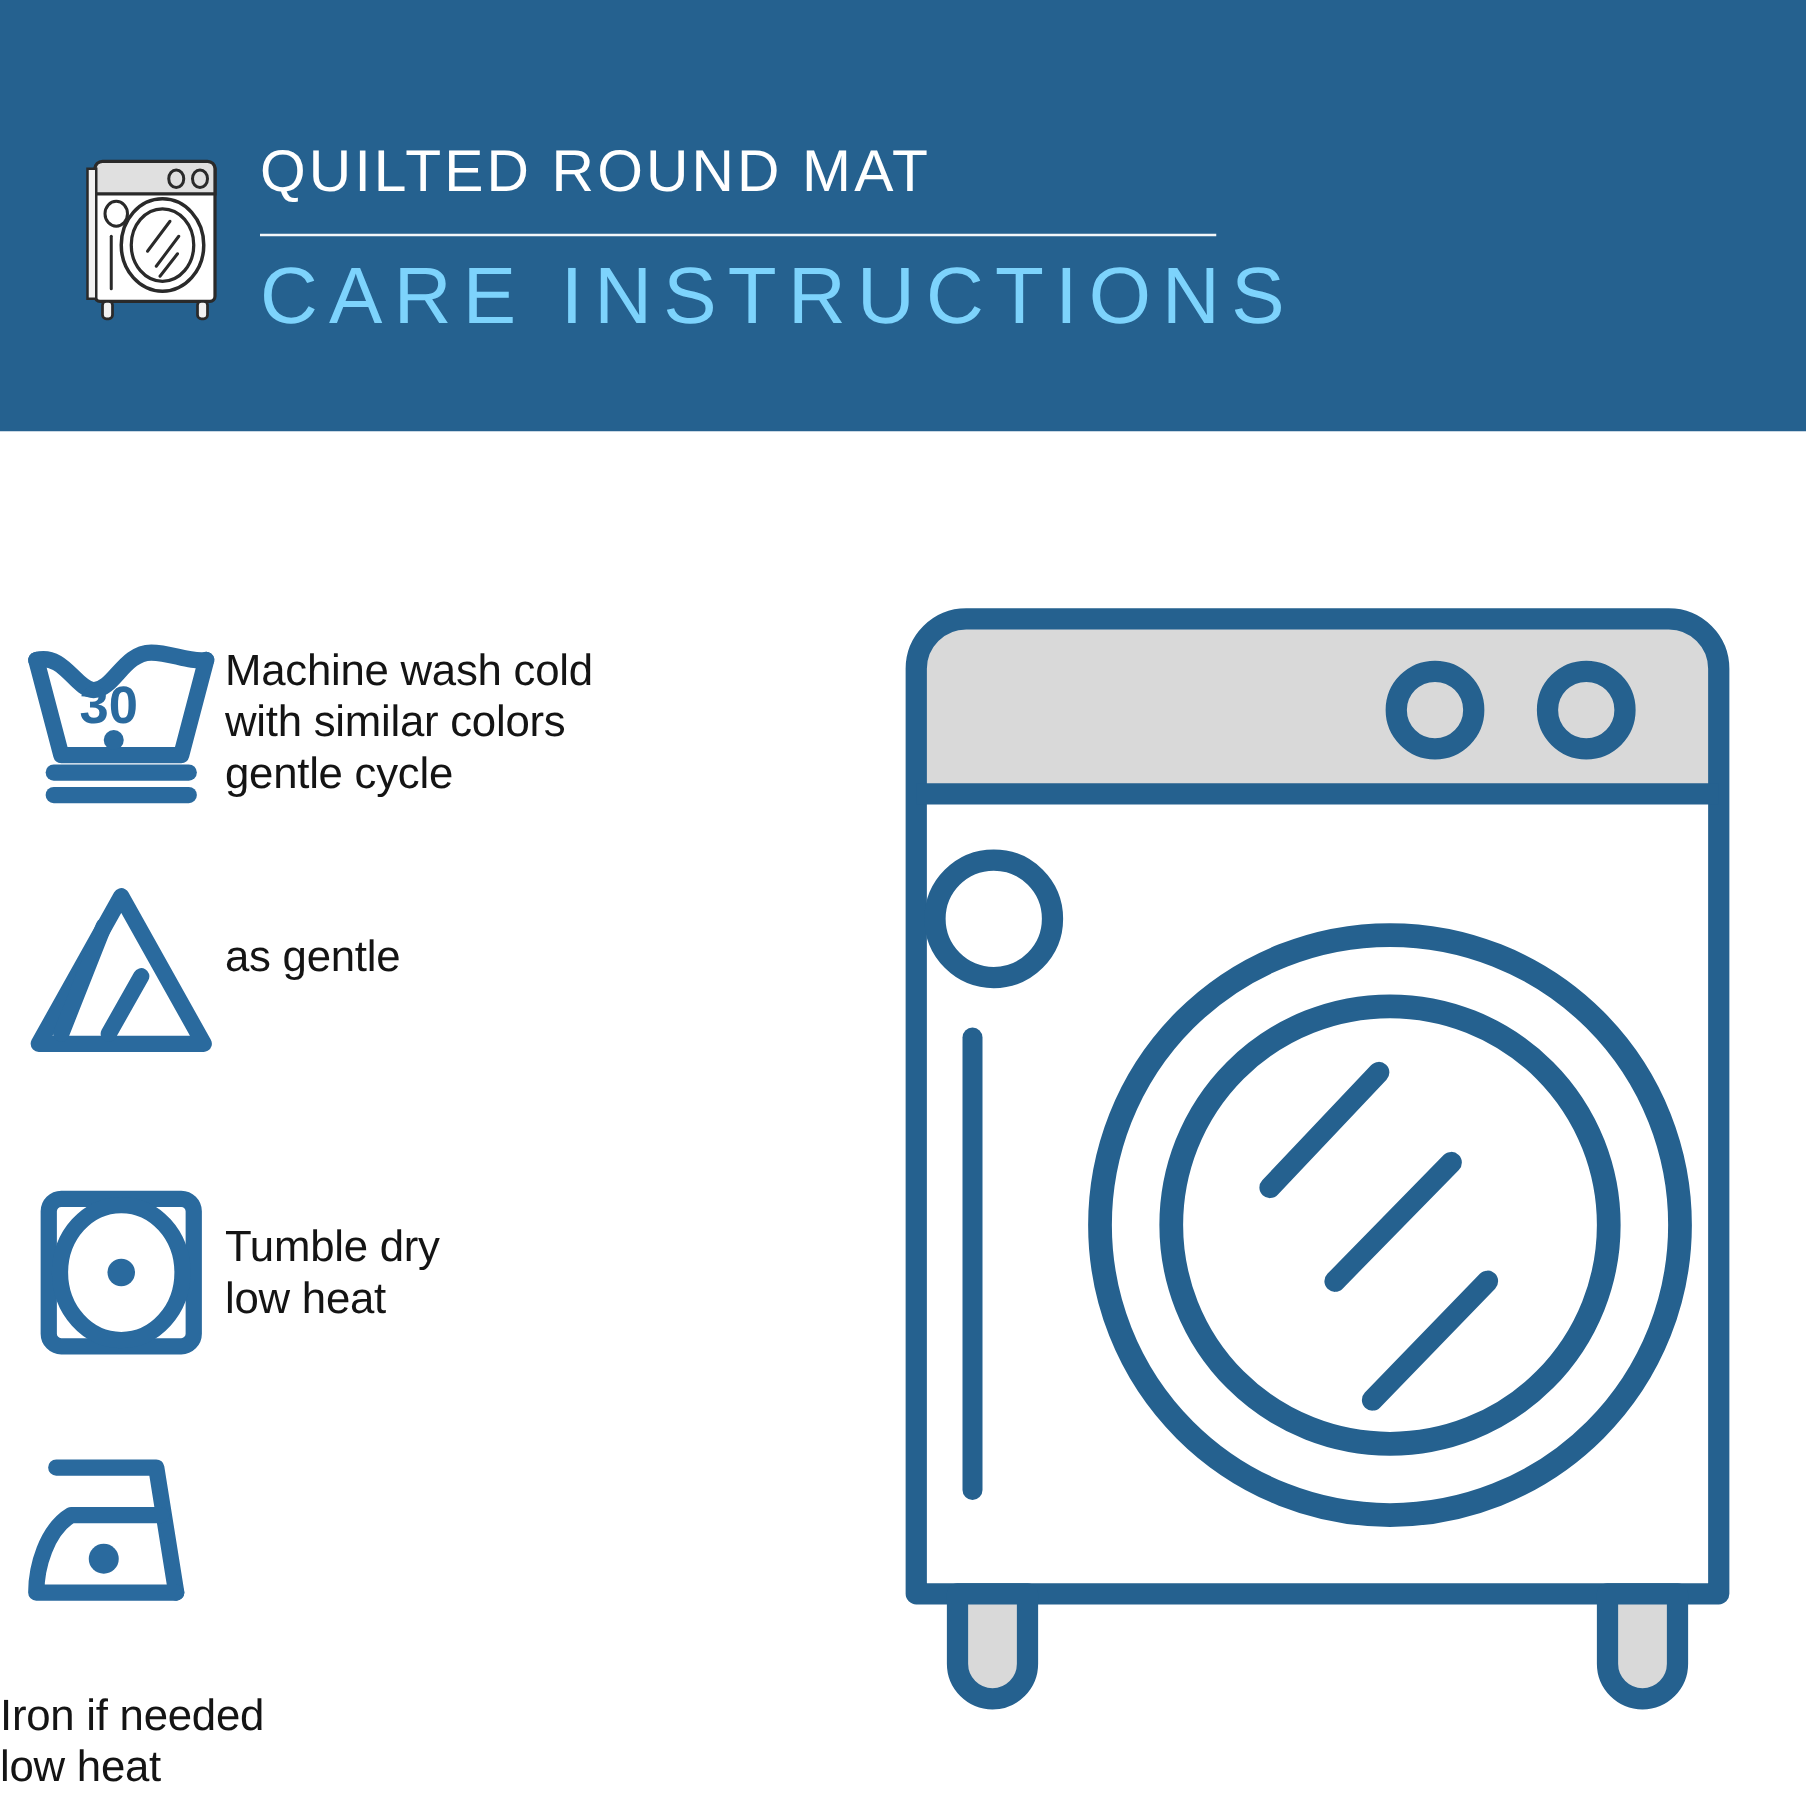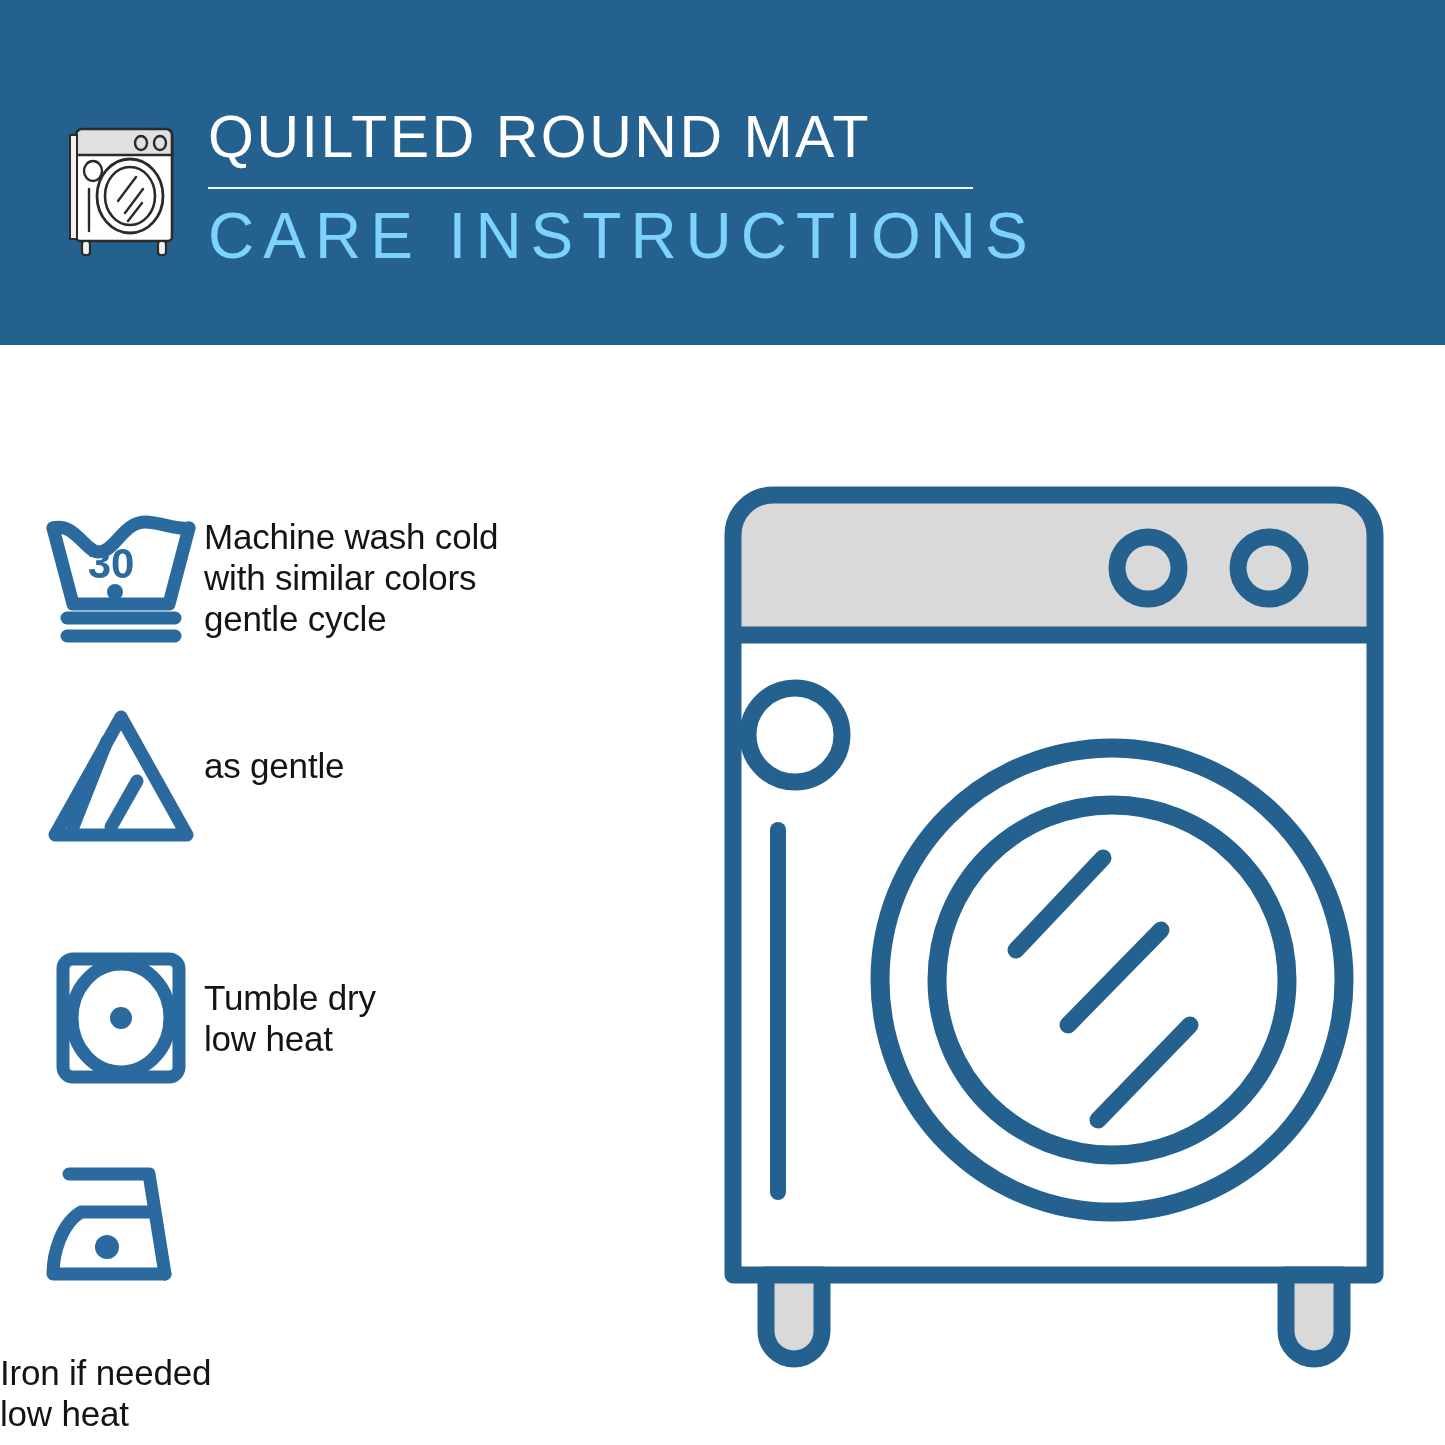--- a/index.html
+++ b/index.html
@@ -25,21 +25,21 @@
     position:absolute; left:62px; top:103px;
     width:128px; height:155px;
   }
   #header-text {
     position:absolute; left:208px; top:98px;
     width:790px;
   }
   #title-main {
     color:#ffffff;
     font-family:"Liberation Sans", sans-serif;
-    font-size:59px;
+    font-size:47px;
     font-weight:300;
     letter-spacing:2.5px;
     line-height:78px;
     white-space:nowrap;
   }
   #title-rule {
     width:765px; height:2px;
     background:#ffffff;
     margin-top:11px; margin-bottom:9px;
     opacity:0.95;
@@ -66,21 +66,20 @@
     display:flex;
     align-items:flex-start;
   }
   .care-icon {
     width:180px;
     flex:0 0 180px;
     display:flex;
     justify-content:center;
     align-items:flex-start;
     padding-left:14px;
-    margin-left:24px;
   }
   .care-text {
     flex:1;
     color:#141414;
     font-family:"Liberation Sans", sans-serif;
     font-size:35px;
     font-weight:400;
     line-height:41px;
     letter-spacing:-0.2px;
     padding-top:2px;

